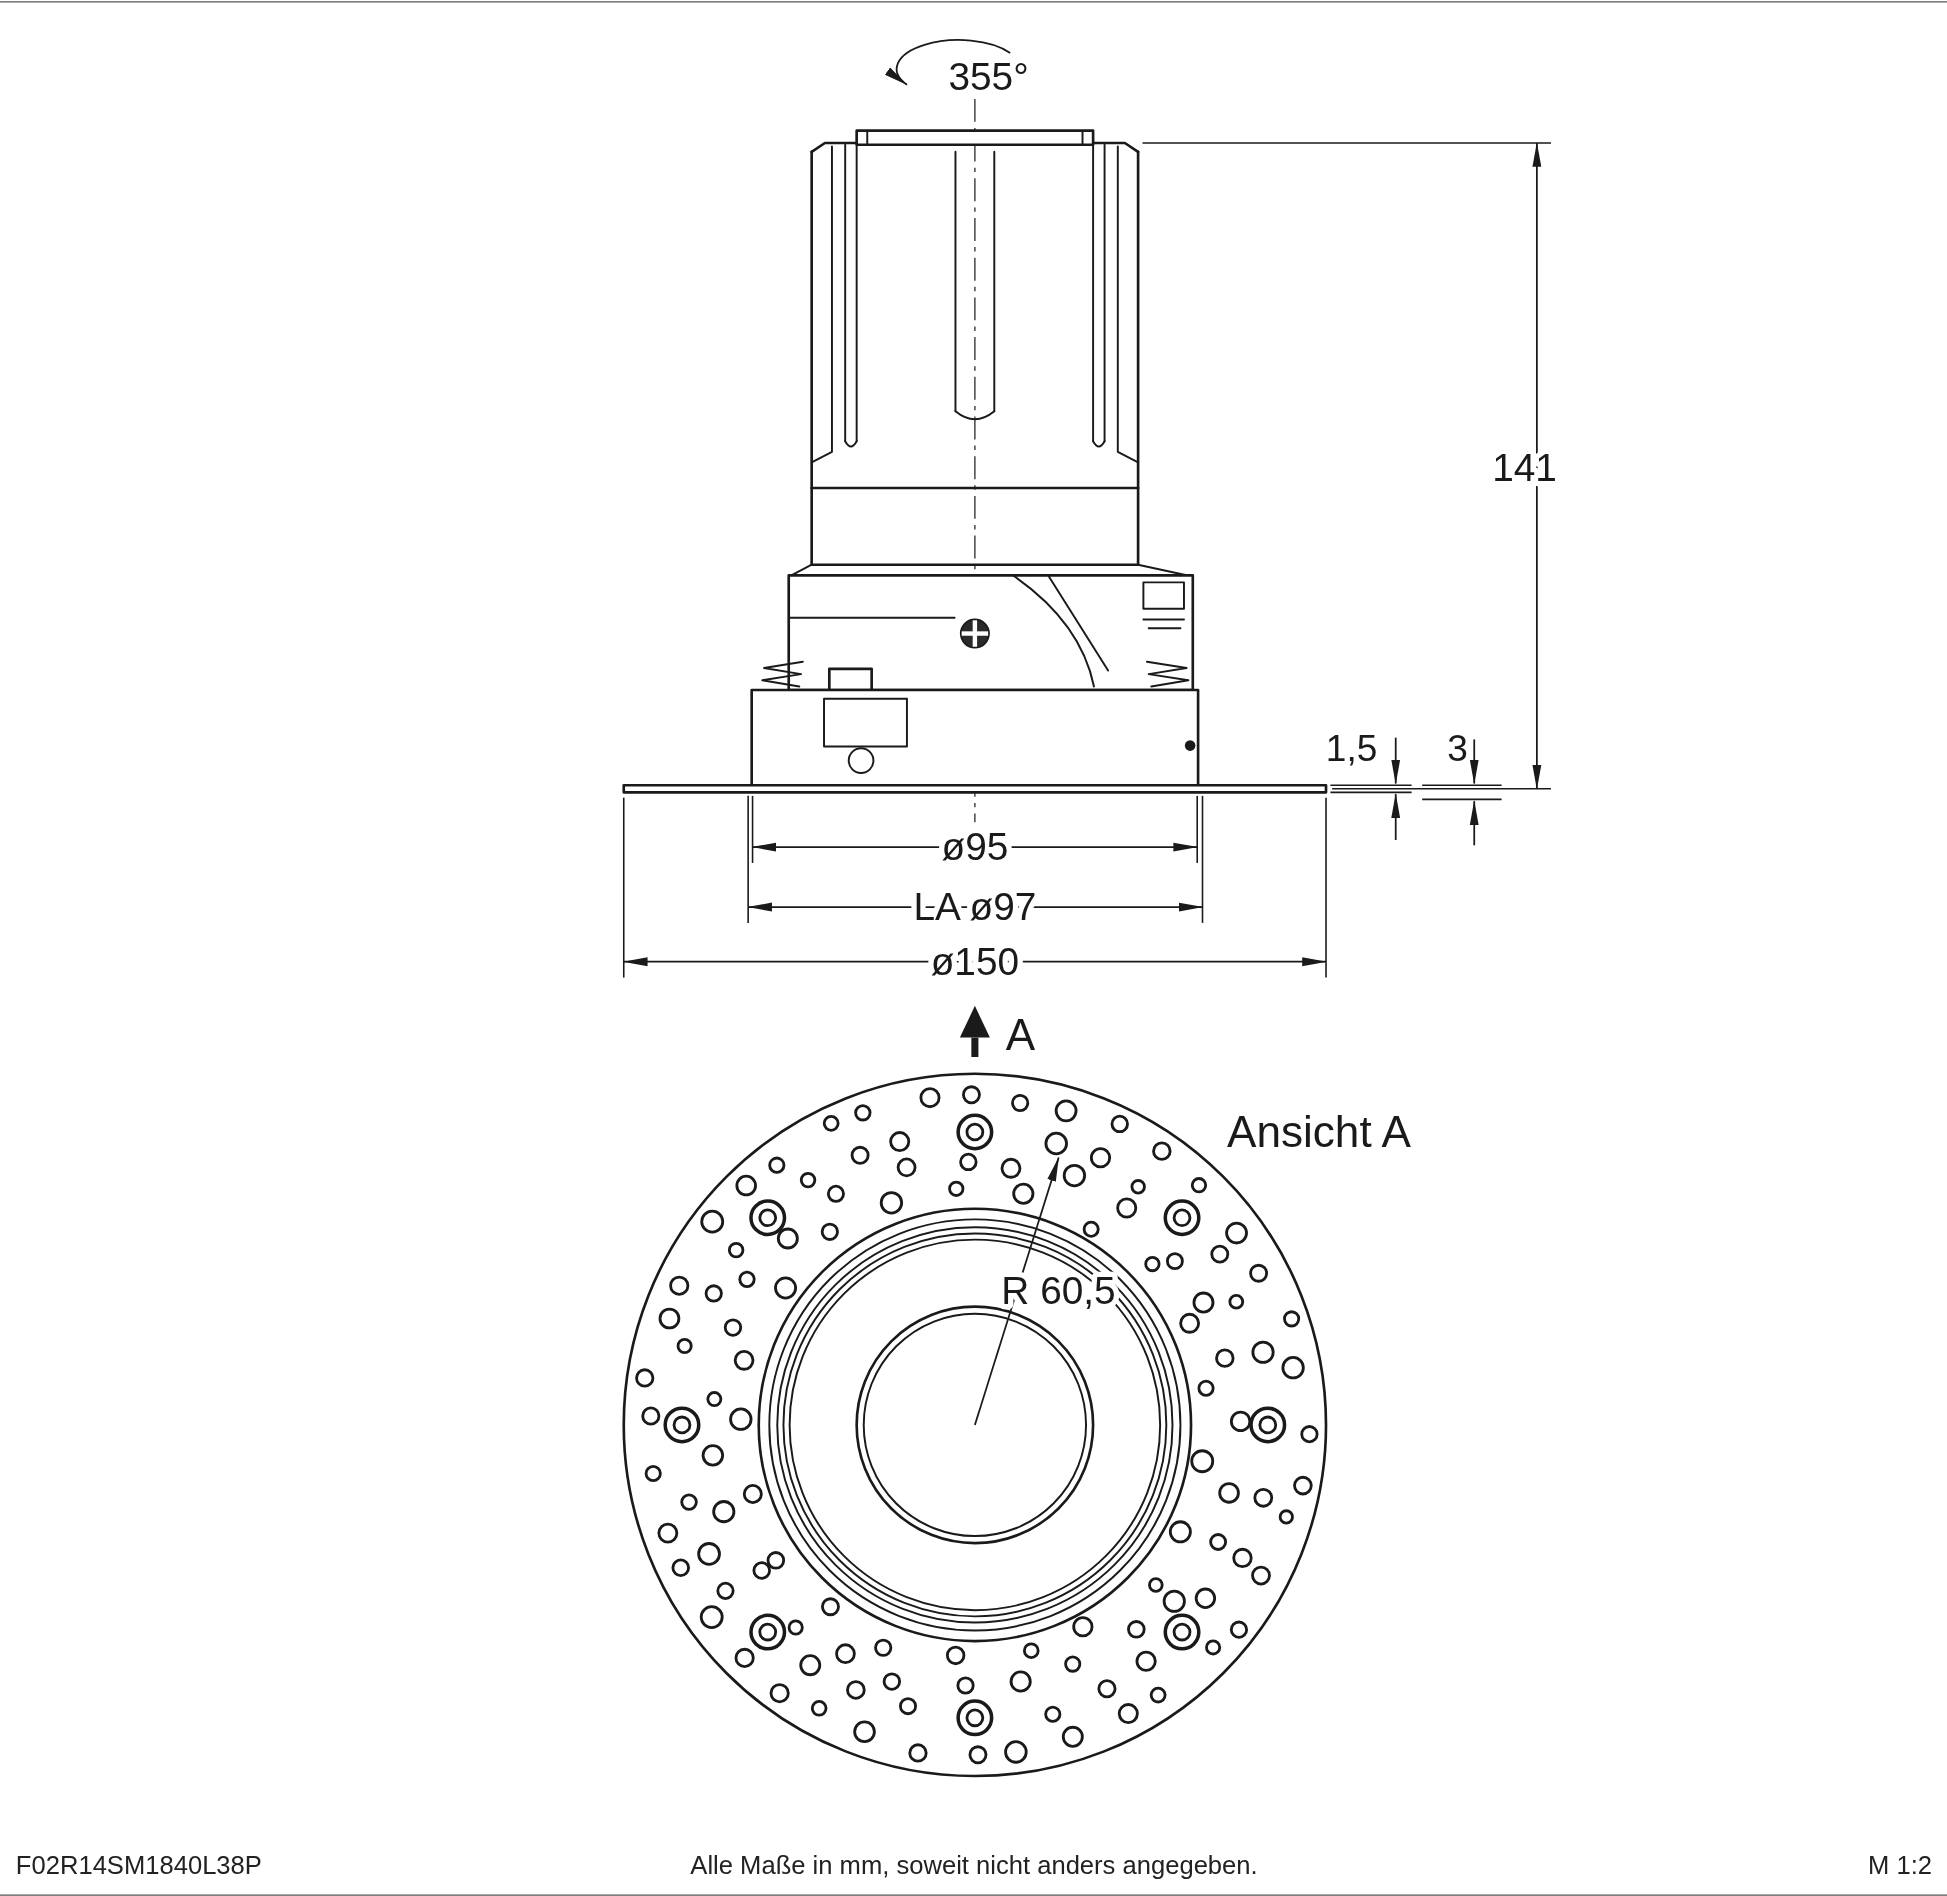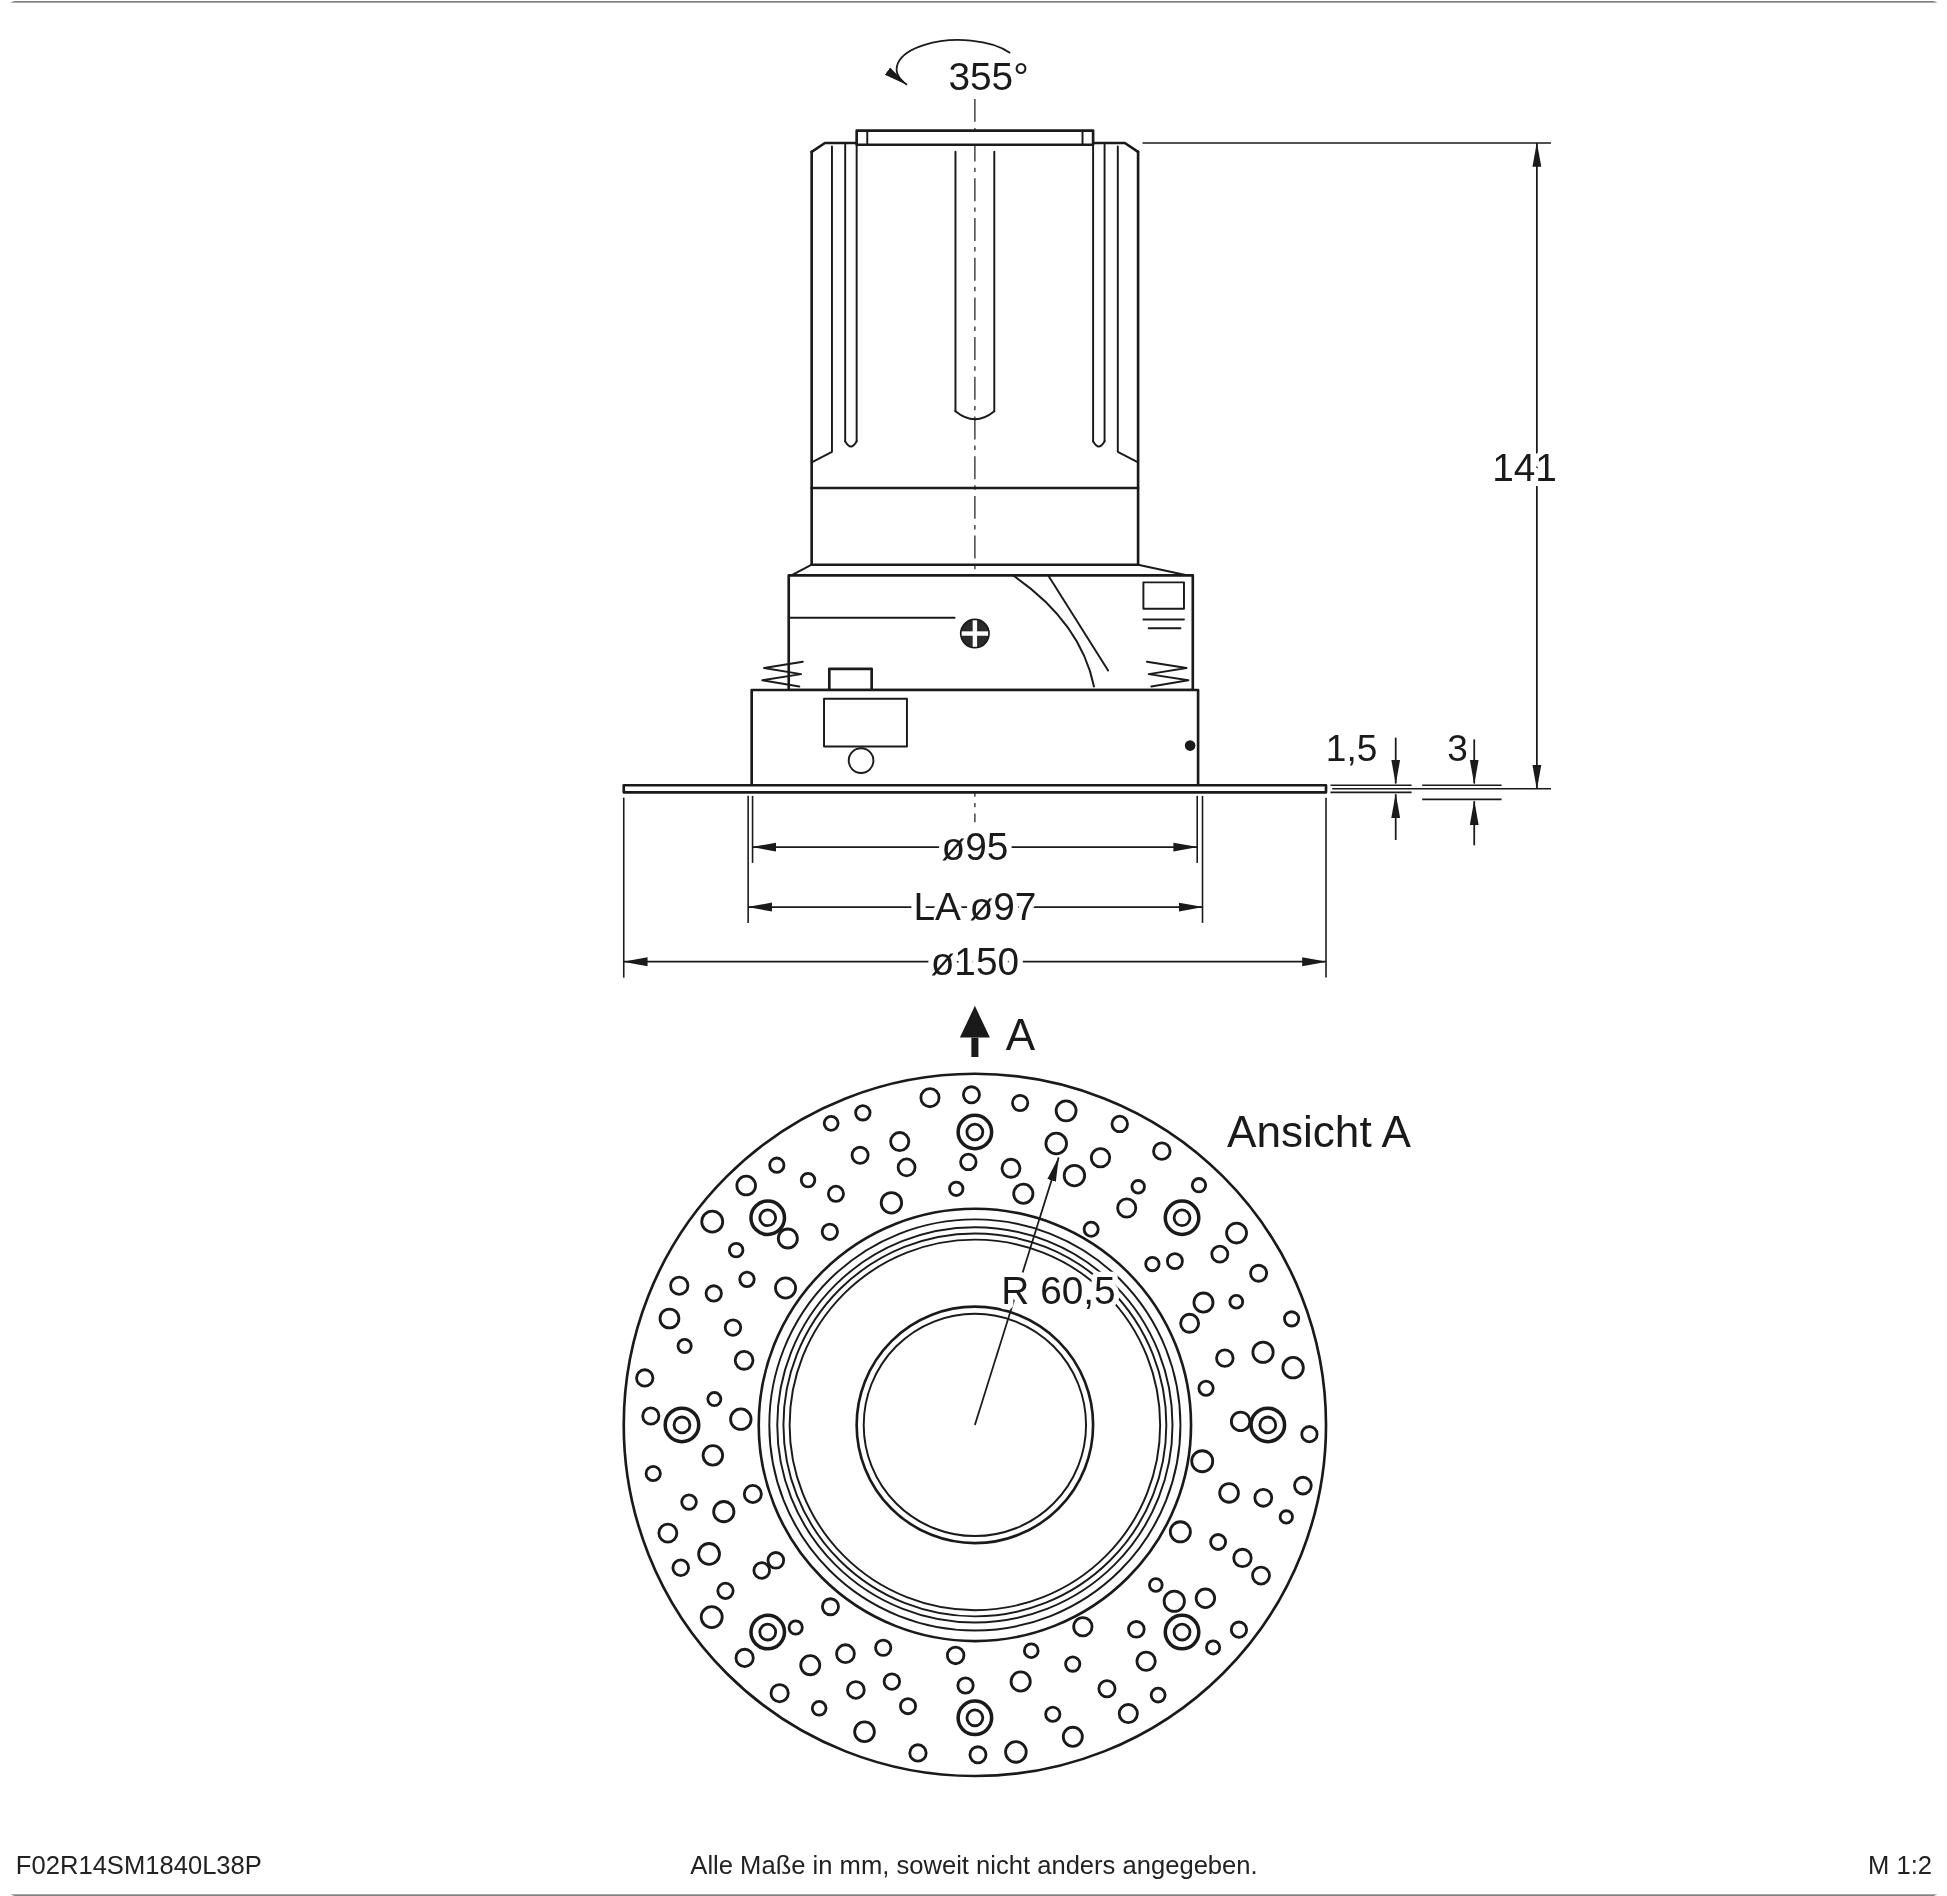--- a/index.html
+++ b/index.html
@@ -3,21 +3,20 @@
 <meta charset="utf-8">
 <style>
   html, body { margin: 0; padding: 0; background: #ffffff; }
   .page {
     position: relative;
     width: 1948px;
     height: 1897px;
     background: #ffffff;
     font-family: "Liberation Sans", sans-serif;
     overflow: hidden;
-    border-radius: 21px;
   }
   svg { display: block; }
 
   
   .ol  { fill: none; stroke: #1a1a1a; stroke-width: 3;   stroke-linejoin: round; stroke-linecap: round; }
   .ol2 { fill: none; stroke: #1a1a1a; stroke-width: 2.2; stroke-linejoin: round; stroke-linecap: round; }
   .olw { fill: #ffffff; stroke: #1a1a1a; stroke-width: 3; stroke-linejoin: round; }
   .dim { fill: none; stroke: #1a1a1a; stroke-width: 2; }
   .ext { fill: none; stroke: #1a1a1a; stroke-width: 1.8; }
   .cl  { fill: none; stroke: #3a3a3a; stroke-width: 1.6; stroke-dasharray: 26 7 5 7; }

